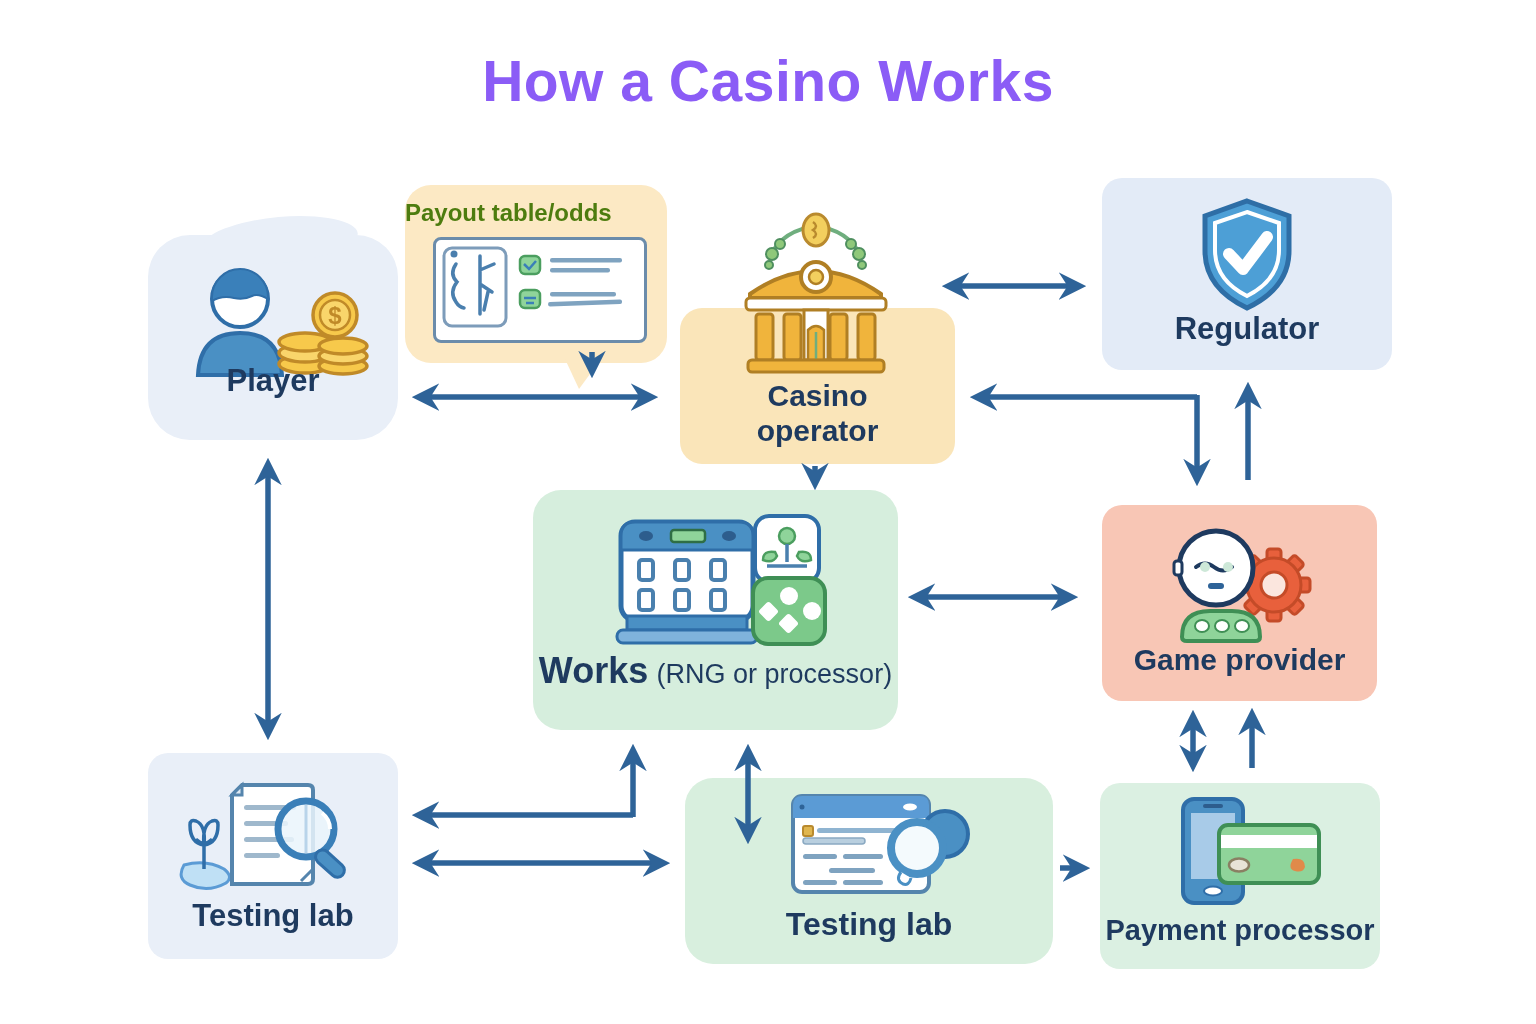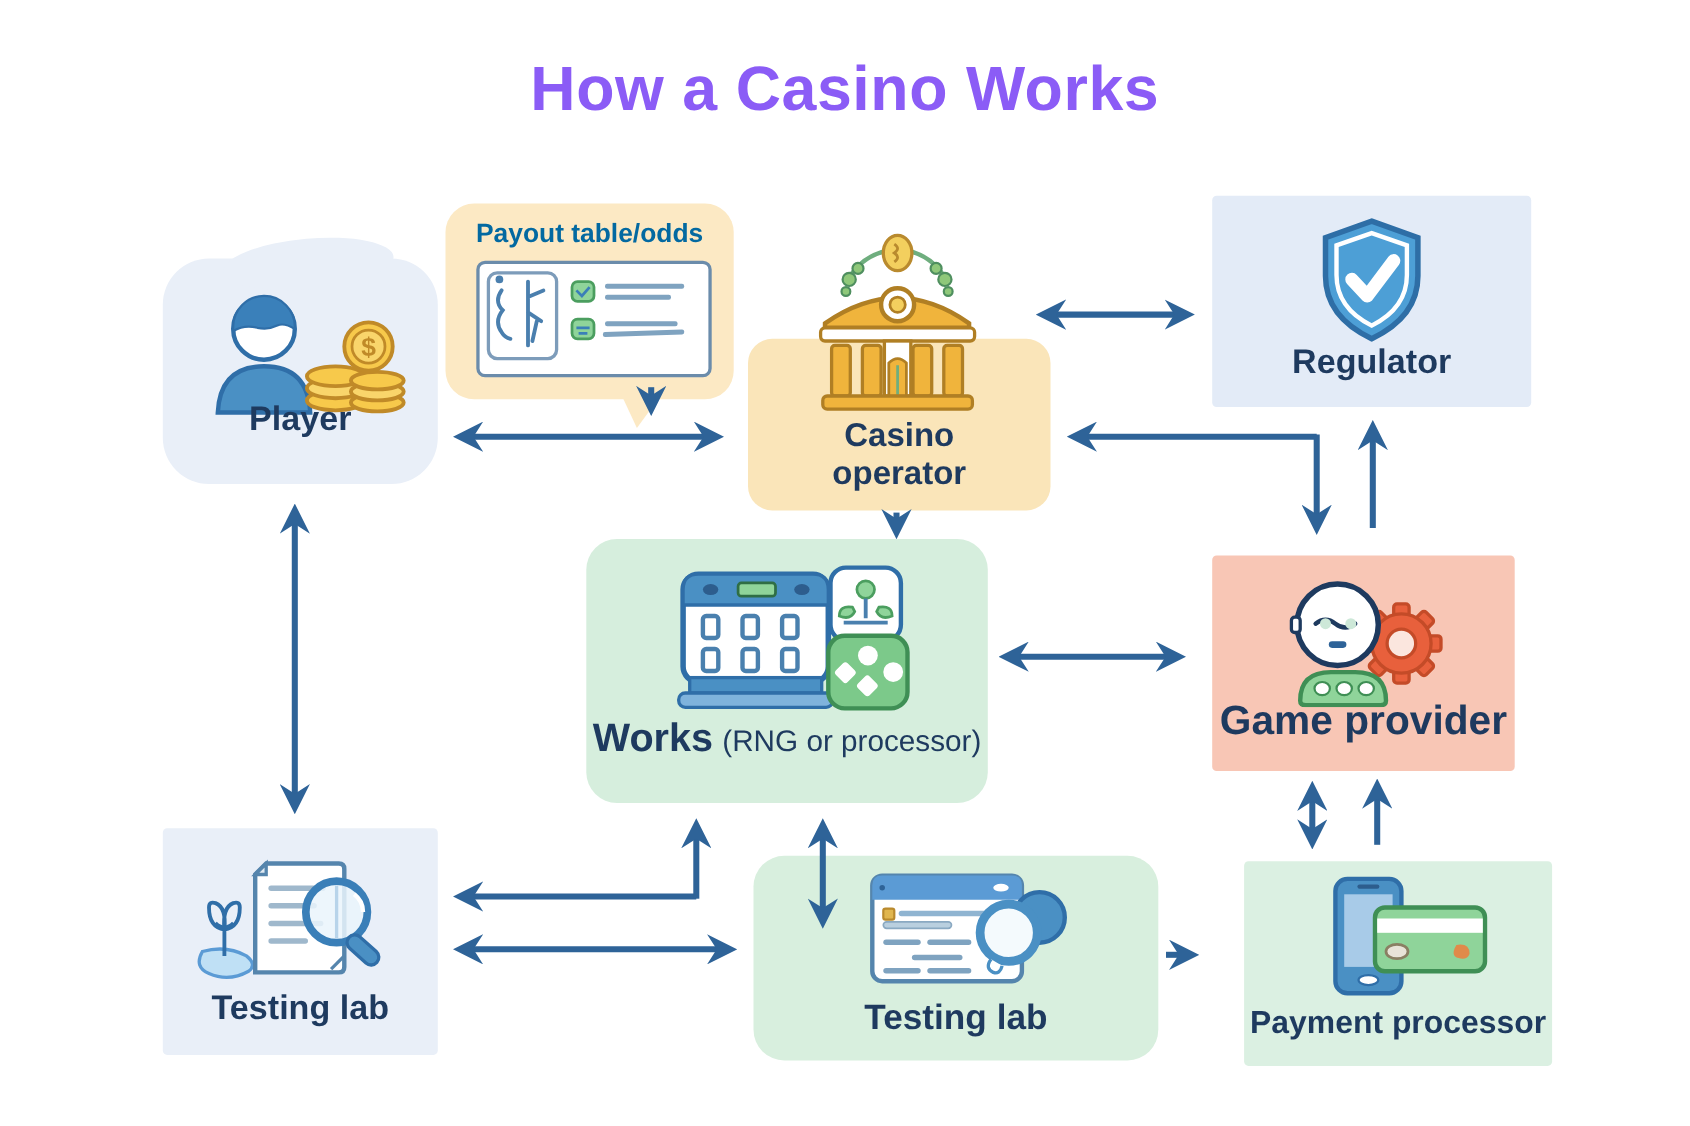--- a/index.html
+++ b/index.html
@@ -4,36 +4,36 @@
 <style>
   html,body{margin:0;padding:0;background:#fff;}
   .canvas{
     position:relative;width:1536px;height:1024px;background:#ffffff;
     font-family:"Liberation Sans", sans-serif;overflow:hidden;
   }
   .title{
     position:absolute;top:48px;left:0;width:100%;text-align:center;
     font-size:57px;font-weight:700;color:#8b5cf6;letter-spacing:.5px;
   }
-  .node{position:absolute;border-radius:4px;}
+  .node{position:absolute;border-radius:20px;}
   .node-label{
     position:absolute;left:0;width:100%;text-align:center;
     color:#1e3a5f;font-weight:700;font-size:30px;line-height:1.18;
   }
   .node-icon{position:absolute;}
   
   .blob::before{
     content:"";position:absolute;top:-18px;left:22%;width:62%;height:46px;
     background:inherit;border-radius:50%;transform:rotate(-5deg);
   }
   
   .bubble{position:absolute;border-radius:26px;}
   .bubble-title{
-    position:absolute;top:14px;left:0;width:100%;text-align:center;
-    font-size:24px;font-weight:700;color:#0369a1;
+    position:absolute;top:14px;left:0;width:100%;text-align:left;
+    font-size:24px;font-weight:700;color:#4d7c0f;
   }
   .bubble-tail{
     position:absolute;bottom:-26px;left:160px;width:0;height:0;
     border-left:14px solid transparent;border-right:22px solid transparent;
     border-top:30px solid #fce9c4;
   }
   .bubble-card{
     position:absolute;left:28px;top:52px;width:208px;height:100px;
     background:#ffffff;border:3px solid #6b8cab;border-radius:8px;
   }
@@ -205,21 +205,21 @@
         <circle cx="68" cy="44" r="5" fill="#cde8d8"></circle>
         <rect x="48" y="60" width="16" height="6" rx="3" fill="#2e6398"></rect>
         <path d="M22 114 q0 -26 28 -26 l22 0 q28 0 28 26 q0 4 -5 4 l-68 0 q-5 0 -5 -4 z" fill="#8fd49a" stroke="#3f8f55" stroke-width="4"></path>
         <g fill="#fff" stroke="#3f8f55" stroke-width="2">
           <ellipse cx="42" cy="103" rx="7" ry="6"></ellipse>
           <ellipse cx="62" cy="103" rx="7" ry="6"></ellipse>
           <ellipse cx="82" cy="103" rx="7" ry="6"></ellipse>
         </g>
       </svg>
     </div>
-    <div class="node-label" style="bottom:24px;font-size:37px;margin-top:30px;">Game provider</div>
+    <div class="node-label" style="bottom:24px;font-size:30px;margin-top:30px;">Game provider</div>
   </div>
 
   <div class="node" style="left:148px;top:753px;width:250px;height:206px;background:#e9eff8;">
     <div class="node-icon" style="left:22px;top:20px;">
       <svg width="205" height="120" viewBox="0 0 205 120">
         <path d="M14 92 q-8 14 6 20 q18 8 36 -2 q8 -6 -2 -14 q-18 -10 -40 -4 z" fill="#bfe0f5" stroke="#5b9bd5" stroke-width="3"></path>
         <path d="M34 96 V72 M34 72 q-14 -2 -14 -20 q0 -6 6 -4 q10 4 8 24 M34 72 q14 -2 14 -20 q0 -6 -6 -4 q-10 4 -8 24" fill="none" stroke="#2f6ea8" stroke-width="3.5"></path>
         <path d="M26 66 q8 8 16 0" fill="none" stroke="#2f6ea8" stroke-width="3"></path>
         <path d="M72 12 L138 12 Q143 12 143 17 L143 106 Q143 111 138 111 L62 111 L62 22 Z" fill="#fff" stroke="#5585ad" stroke-width="4"></path>
         <path d="M72 12 L62 22 L72 22 Z" fill="#dfe9f2" stroke="#5585ad" stroke-width="3"></path>
@@ -257,21 +257,21 @@
           <rect x="58" y="90" width="40" height="5" rx="2.5"></rect>
         </g>
         <circle cx="160" cy="44" r="23" fill="#4a90c4" stroke="#2f6ea8" stroke-width="4"></circle>
         <circle cx="132" cy="58" r="26" fill="#f4fafd" stroke="#4a90c4" stroke-width="8"></circle>
         <path d="M116 82 q-6 8 2 12 q6 2 8 -6" fill="#fff" stroke="#4a90c4" stroke-width="3"></path>
       </svg>
     </div>
     <div class="node-label" style="bottom:20px;font-size:32px;">Testing lab</div>
   </div>
 
-  <div class="node" style="left:1100px;top:783px;width:280px;height:186px;background:#dbf0e2;margin-left:31px;">
+  <div class="node" style="left:1100px;top:783px;width:280px;height:186px;background:#dbf0e2;">
     <div class="node-icon" style="left:65px;top:12px;">
       <svg width="160" height="112" viewBox="0 0 160 112">
         <rect x="18" y="4" width="60" height="104" rx="11" fill="#4a90c4" stroke="#2f6ea8" stroke-width="4"></rect>
         <rect x="26" y="18" width="44" height="66" fill="#a8cbe8"></rect>
         <rect x="38" y="9" width="20" height="4" rx="2" fill="#2d5d8d"></rect>
         <ellipse cx="48" cy="96" rx="9" ry="4.5" fill="#fff" stroke="#2f6ea8" stroke-width="2"></ellipse>
         <rect x="54" y="30" width="100" height="58" rx="9" fill="#8fd49a" stroke="#3f8f55" stroke-width="4"></rect>
         <rect x="56" y="40" width="96" height="13" fill="#fff"></rect>
         <ellipse cx="74" cy="70" rx="10" ry="6.5" fill="#e8e3d8" stroke="#8a7f63" stroke-width="2.5"></ellipse>
         <path d="M128 64 q12 -2 12 8 q-2 6 -10 4 q-8 -2 -2 -12 z" fill="#e08a4a"></path>

